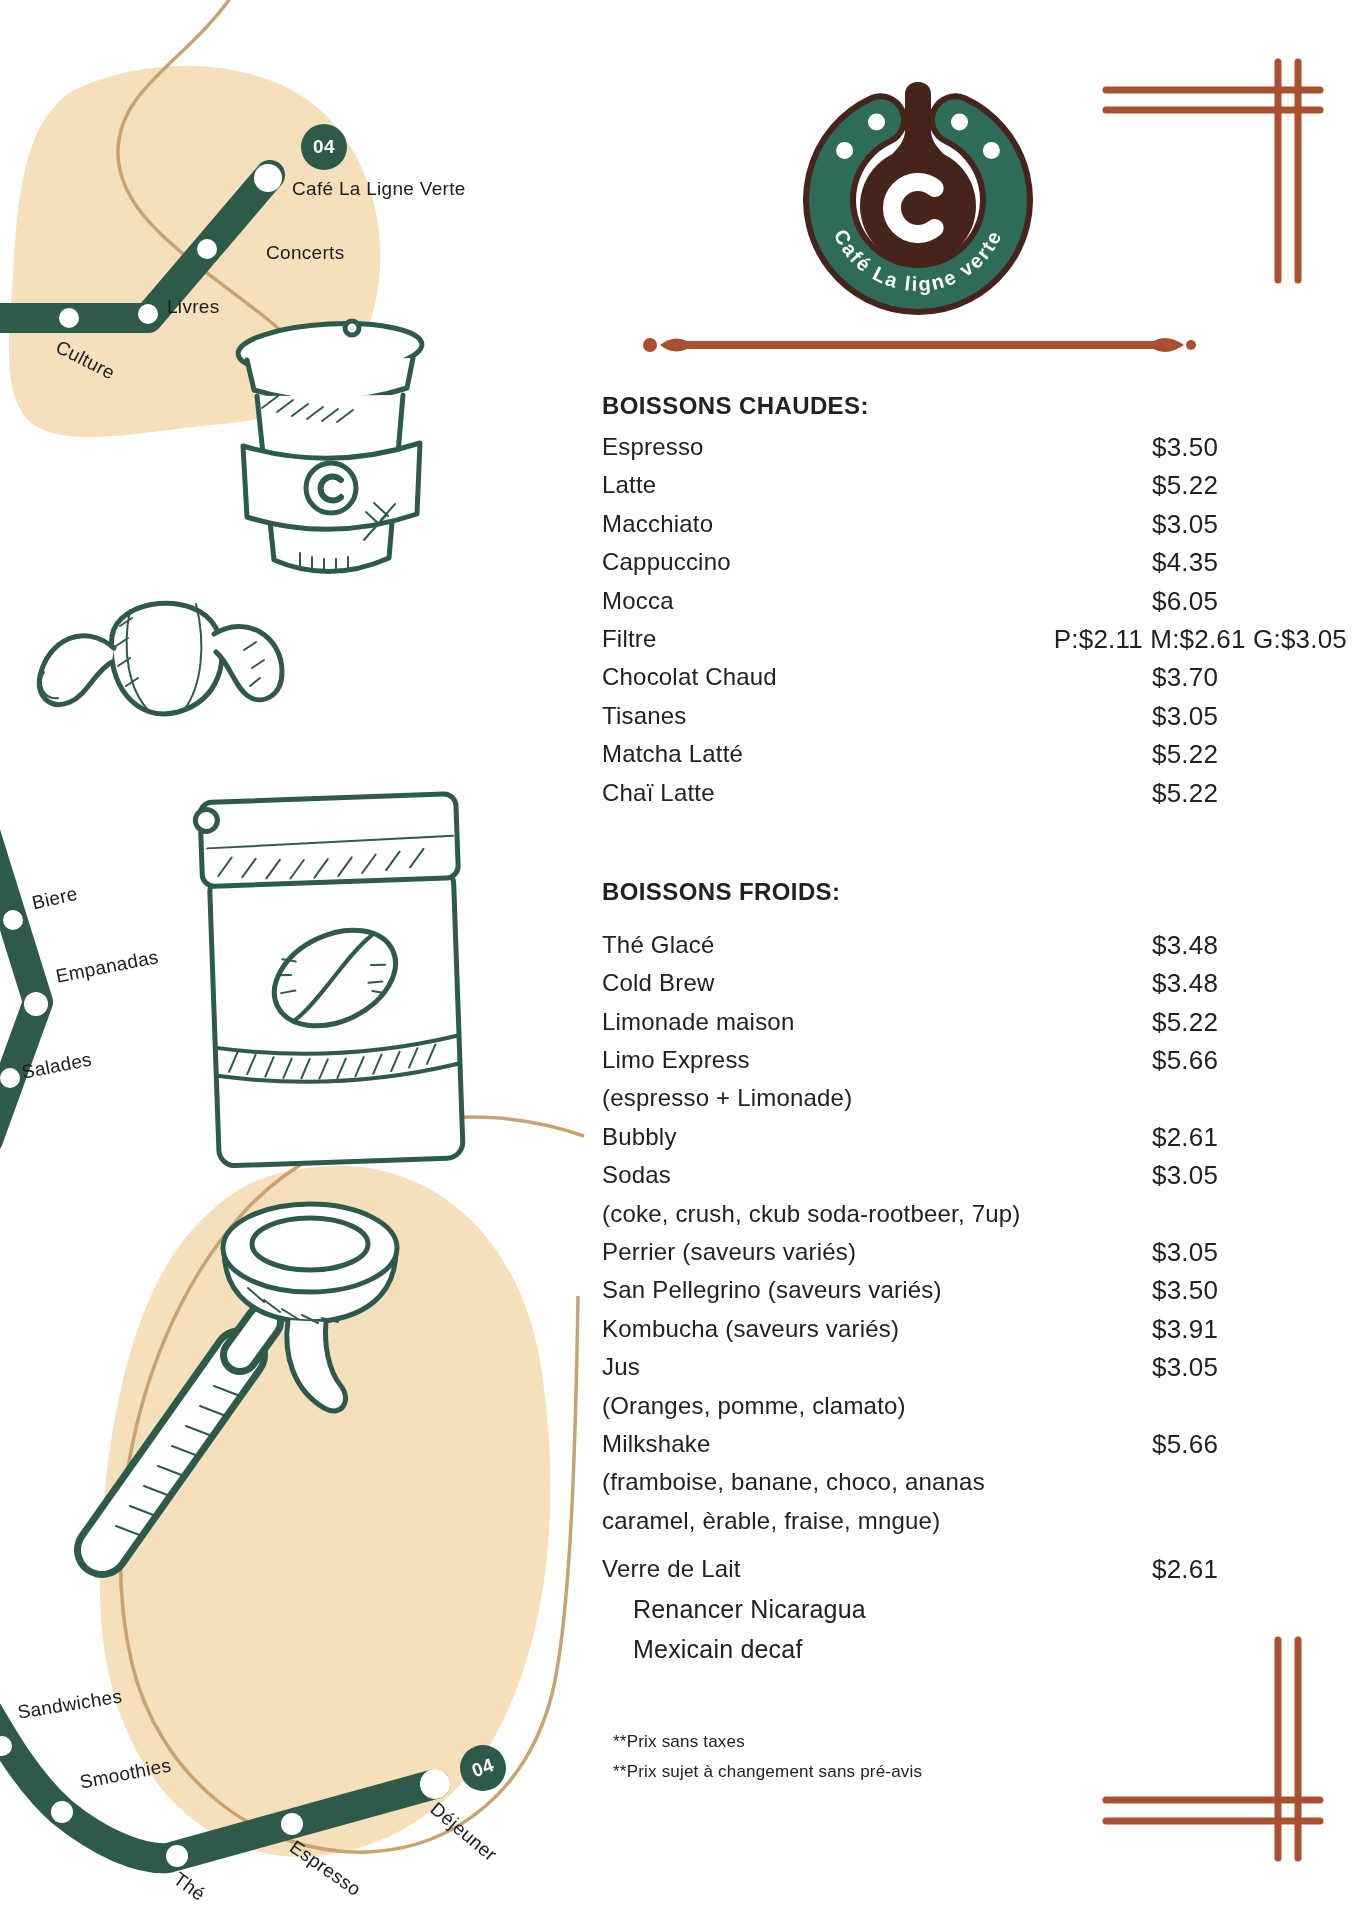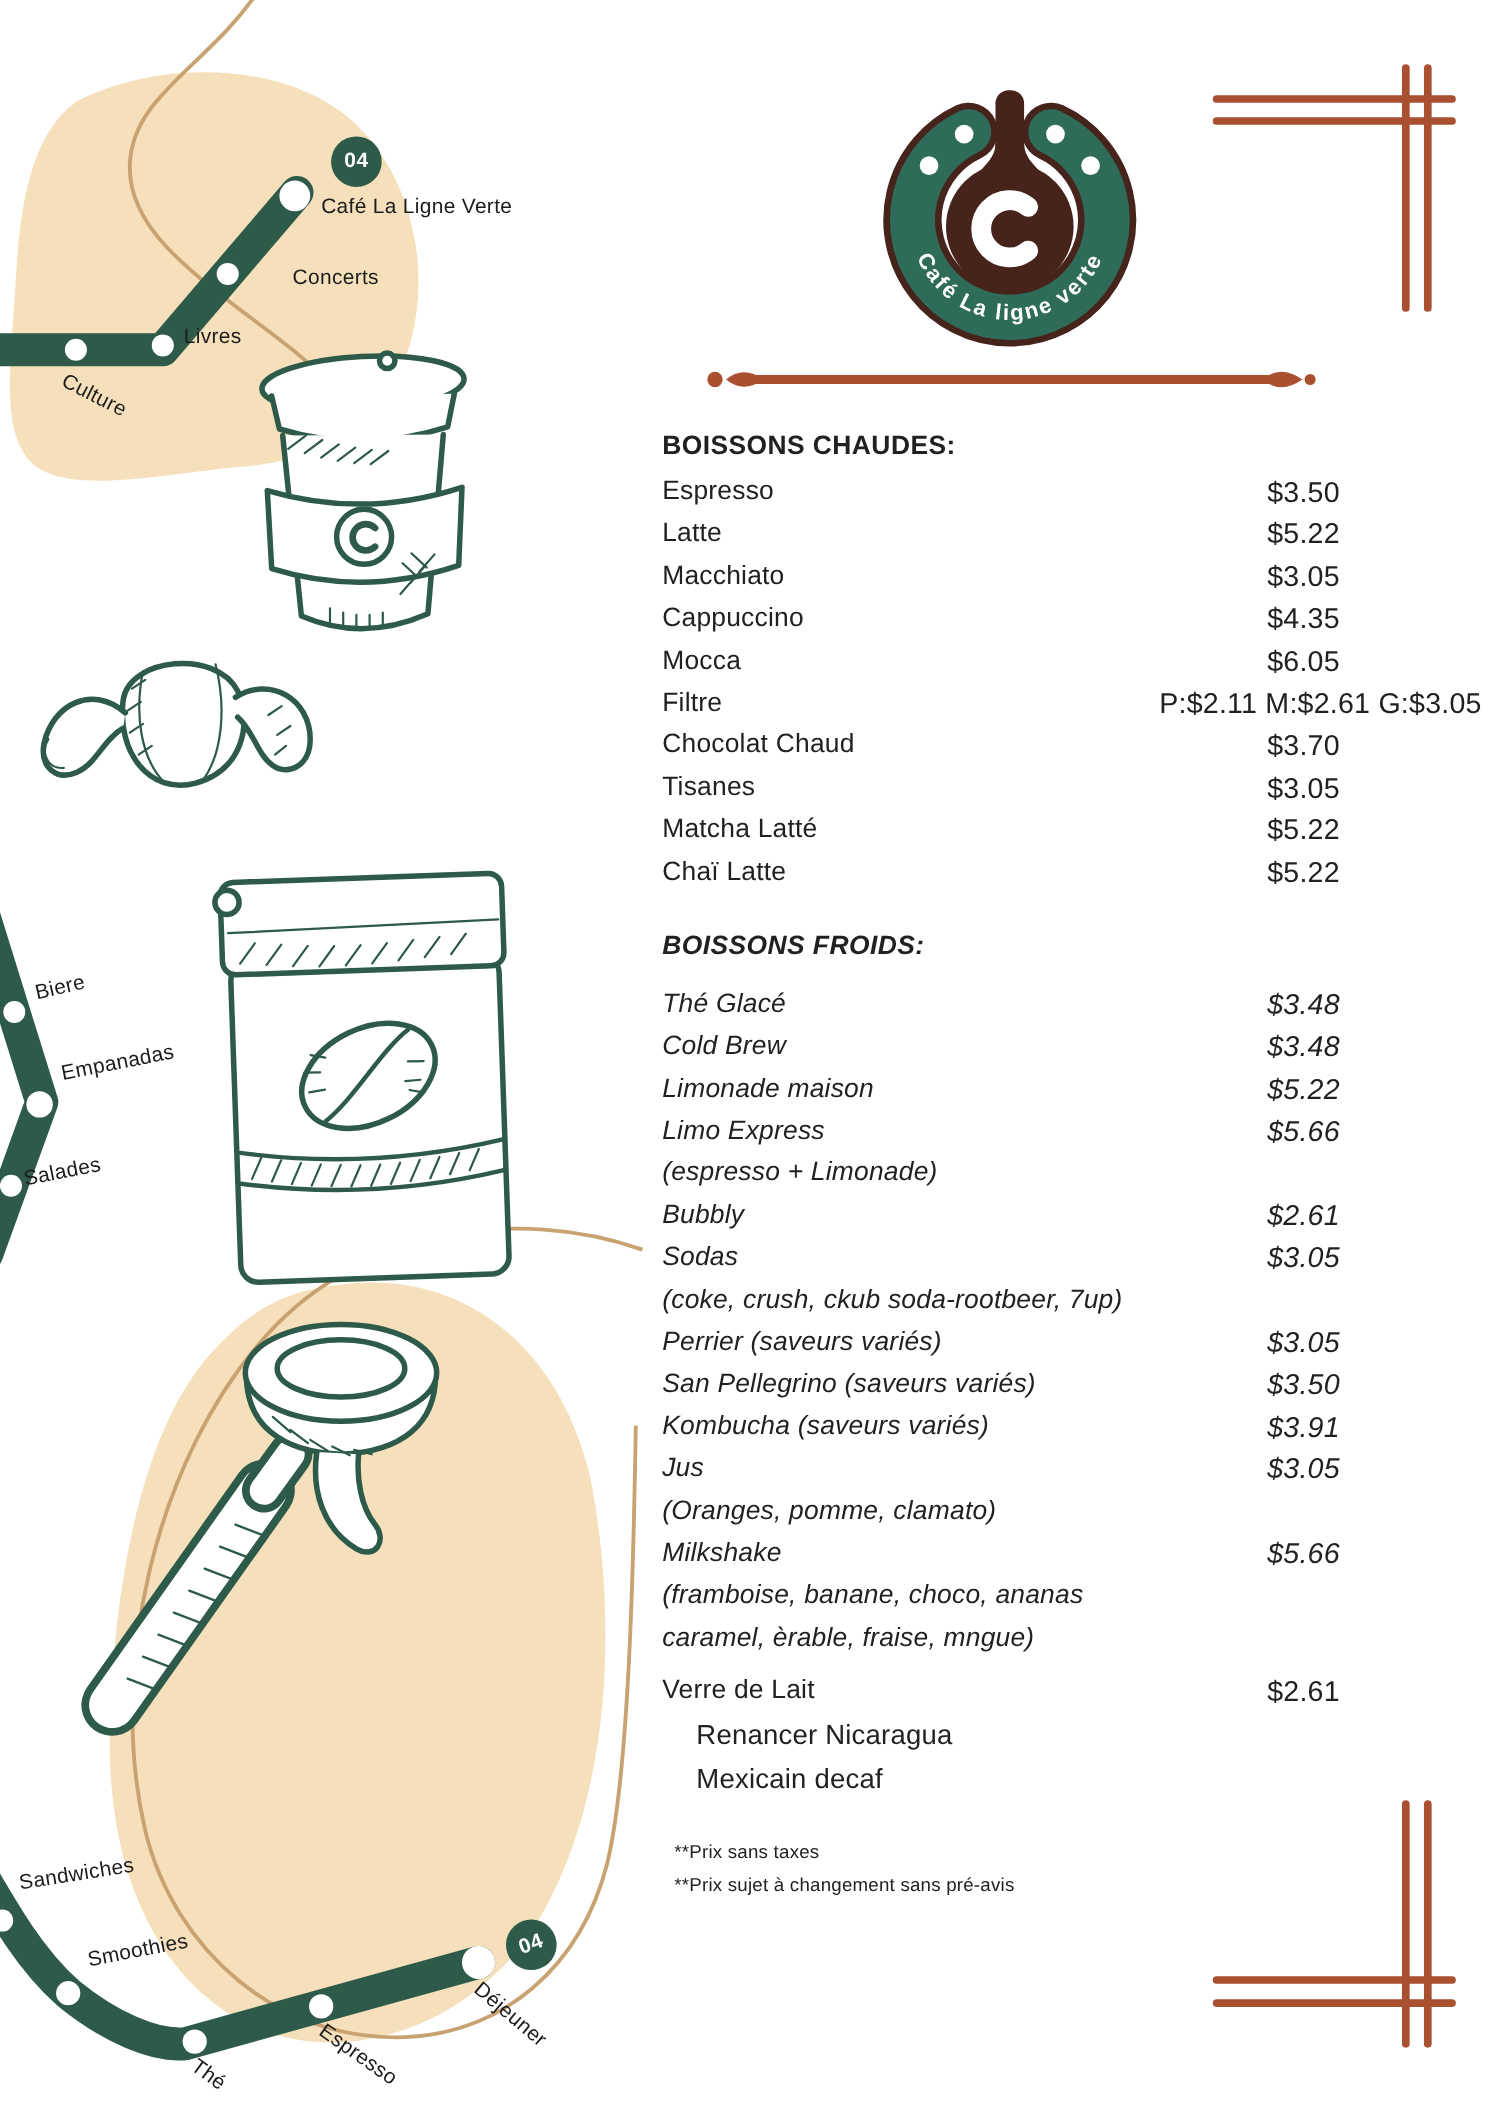--- a/index.html
+++ b/index.html
@@ -25,29 +25,29 @@
   .lbl-espresso{left:298px;top:1836px;transform:rotate(35deg);}
   .lbl-dejeuner{left:440px;top:1798px;transform:rotate(40deg);}
   .badge{
     position:absolute;width:46px;height:46px;border-radius:50%;background:#2D5A49;color:#fff;
     font-weight:bold;font-size:19px;display:flex;align-items:center;justify-content:center;letter-spacing:.5px;
   }
   .badge-top{left:301px;top:124px;}
   .badge-bottom{left:460px;top:1745px;transform:rotate(-20deg);}
   .menu{position:absolute;left:602px;top:384px;width:753px;}
   .menu-title{font-size:24px;font-weight:bold;letter-spacing:.4px;height:44px;line-height:44px;}
-  .menu-section.froids{margin-top:26px;font-style:italic;}
+  .menu-section.froids{margin-top:58px;}
   .menu-section.froids .menu-title{margin-bottom:12px;}
   .menu-row{position:relative;height:38.4px;line-height:38.4px;font-size:24px;letter-spacing:.2px;}
   .item-price{position:absolute;left:550px;top:0;font-size:26px;}
   .item-price.wide{left:auto;right:8px;white-space:nowrap;}
   .menu-row.extra1{margin-top:10px;}
   .menu-row.extra2{margin-top:26px;height:44px;line-height:44px;font-size:26px;}
   .menu-row.variety{margin-left:31px;height:40px;line-height:40px;font-size:25px;}
-  .footnotes{margin-top:32px;margin-left:11px;font-size:17px;line-height:30px;letter-spacing:.2px;}
+  .footnotes{margin-top:58px;margin-left:11px;font-size:17px;line-height:30px;letter-spacing:.2px;}
 </style>
 </head>
 <body>
 
 <svg class="deco" width="1358" height="1920" viewBox="0 0 1358 1920">
 
   <path fill="#F6E0BB" d="M 70 92 C 150 52, 260 58, 318 108 C 372 155, 392 238, 374 308 C 356 378, 300 418, 222 424 C 150 430, 60 452, 28 420 C 0 390, 10 330, 14 260 C 18 185, 28 122, 70 92 Z"></path>
   <path fill="#F6E0BB" d="M 308 1168 C 420 1152, 512 1225, 538 1350 C 562 1480, 556 1650, 478 1764 C 408 1856, 292 1880, 214 1834 C 136 1788, 96 1690, 100 1568 C 104 1430, 132 1296, 192 1230 C 232 1186, 262 1174, 308 1168 Z"></path>
 
   <path fill="none" stroke="#C8A271" stroke-width="3.5" d="M 236 -10 C 190 60, 120 86, 118 150 C 116 215, 190 258, 266 318 C 316 358, 344 410, 338 470 C 334 508, 322 532, 306 552"></path>

